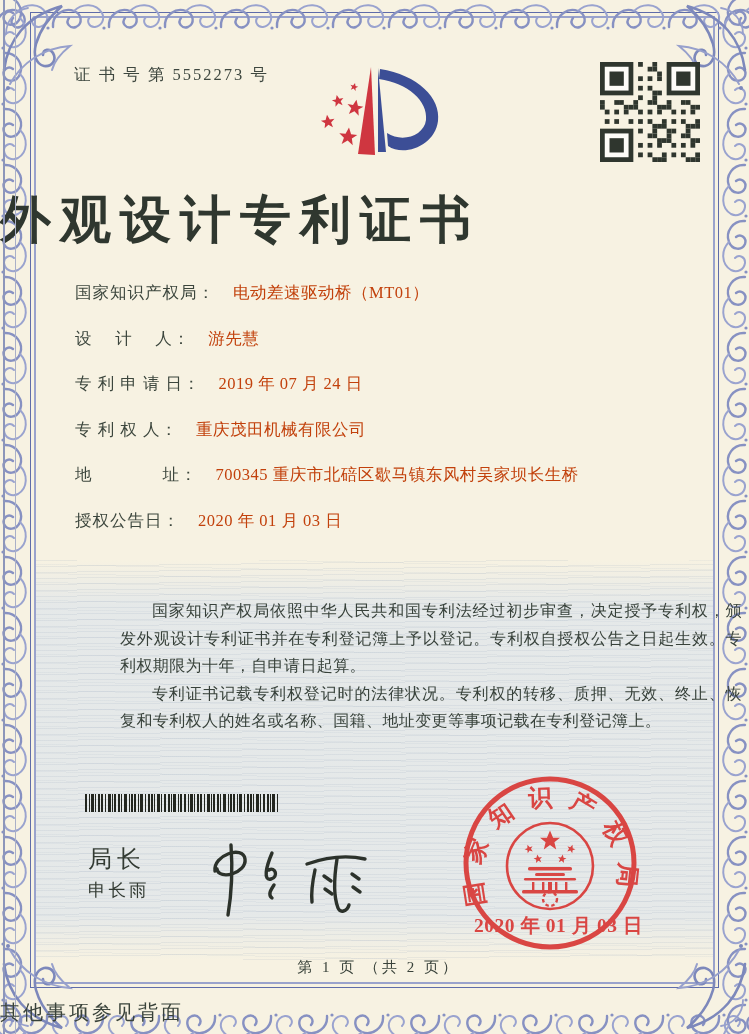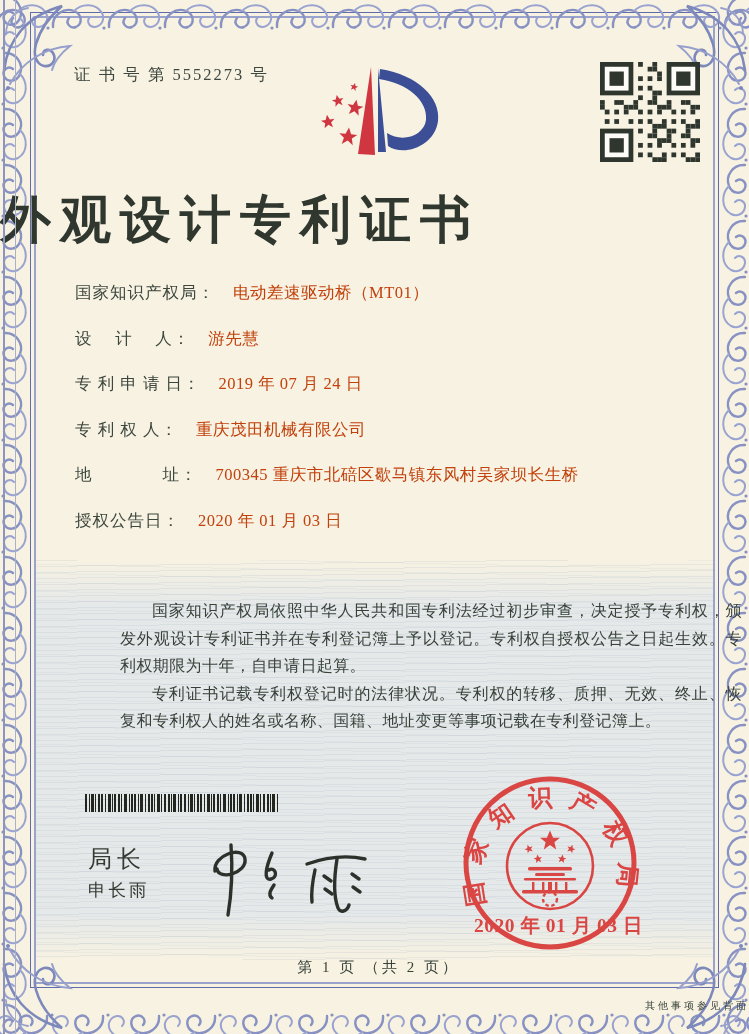--- a/index.html
+++ b/index.html
@@ -31,21 +31,21 @@
   .pairgap{margin-left:56px;display:flex;}
   .paras{left:72px;width:622px;top:597px;z-index:4;font-size:16px;line-height:27.6px;
     text-align:justify;color:#37413a;letter-spacing:0.4px;margin-left:48px;}
   .paras p{margin:0;text-indent:2em;}
   .sig-title{left:88px;top:843px;font-size:24px;letter-spacing:5px;color:#333b33;z-index:5;
     font-family:"Liberation Sans","DejaVu Sans",sans-serif;}
   .sig-name{left:88px;top:878px;font-size:17.5px;letter-spacing:3px;color:#333b33;z-index:5;
     font-family:"Liberation Sans","DejaVu Sans",sans-serif;}
   .page-no{left:8px;right:0;top:958px;text-align:center;font-size:15px;letter-spacing:3px;
     color:#39423a;z-index:4;}
-  .back-note{left:0;right:0;top:999px;text-align:right;font-size:10px;letter-spacing:3px;
+  .back-note{left:0;right:0;top:999px;text-align:left;font-size:20px;letter-spacing:3px;
     color:#39423a;z-index:7;}
   svg{display:block;}
   .deco-svg{position:absolute;left:0;top:0;z-index:3;pointer-events:none;}
   .logo-svg{left:298px;top:42px;z-index:4;}
   .qr-svg{left:600px;top:62px;z-index:4;}
   .bar-svg{left:84px;top:794px;z-index:4;}
   .sig-svg{left:205px;top:833px;z-index:5;}
   .seal-svg{left:456px;top:769px;z-index:6;opacity:0.93;}
 </style>
 </head>

